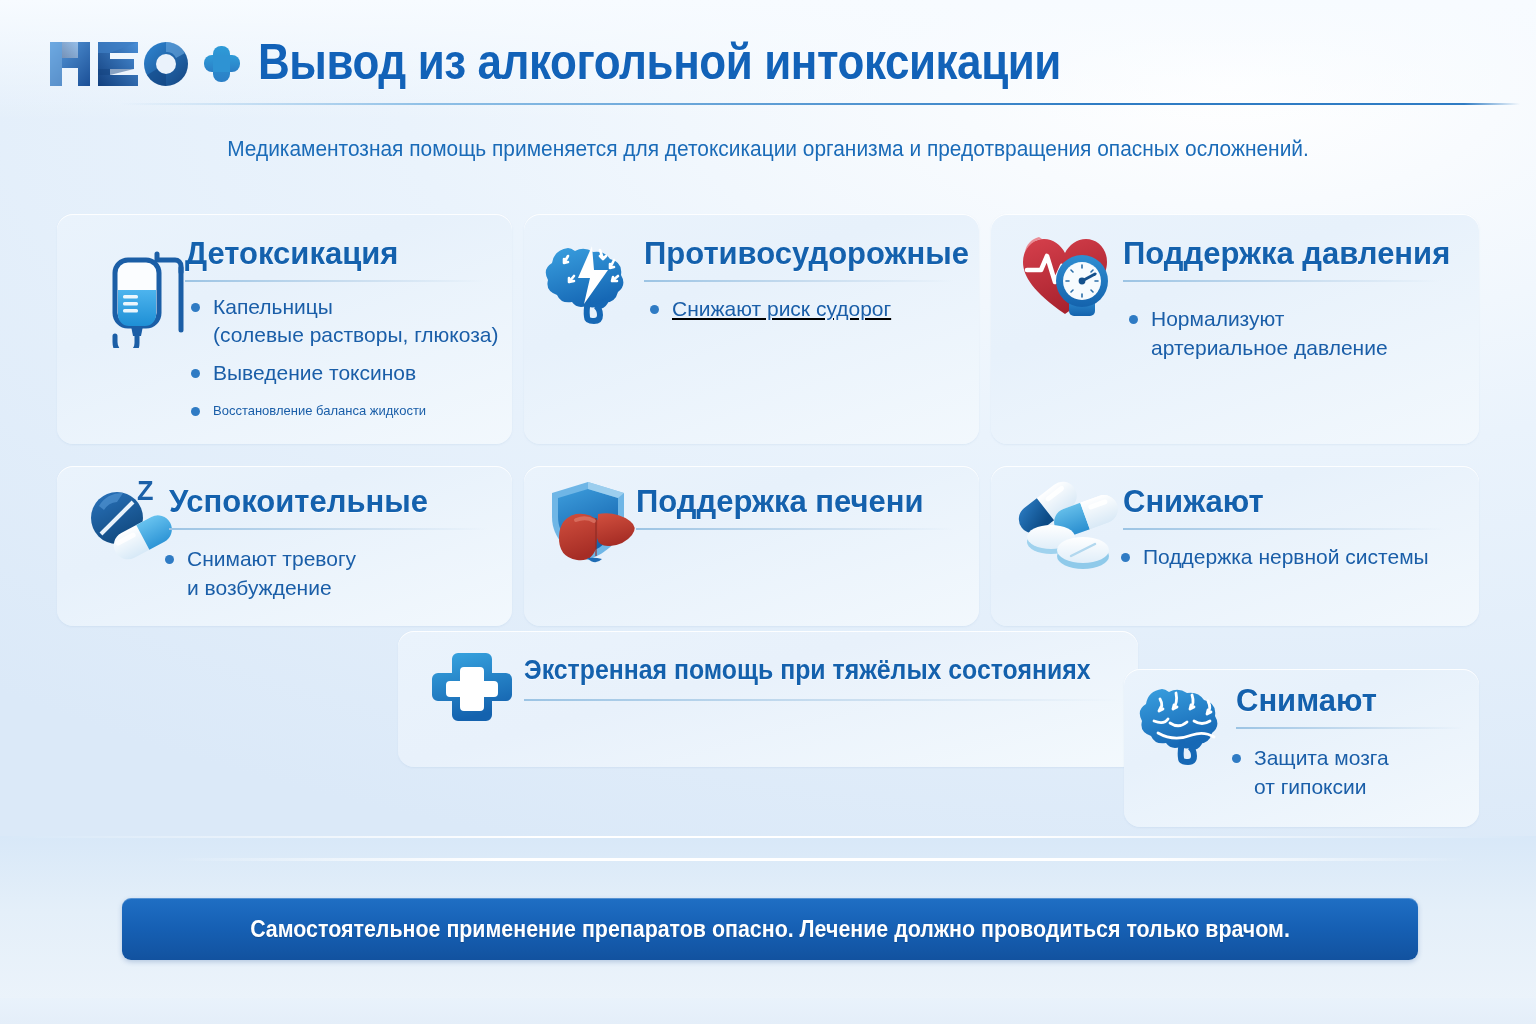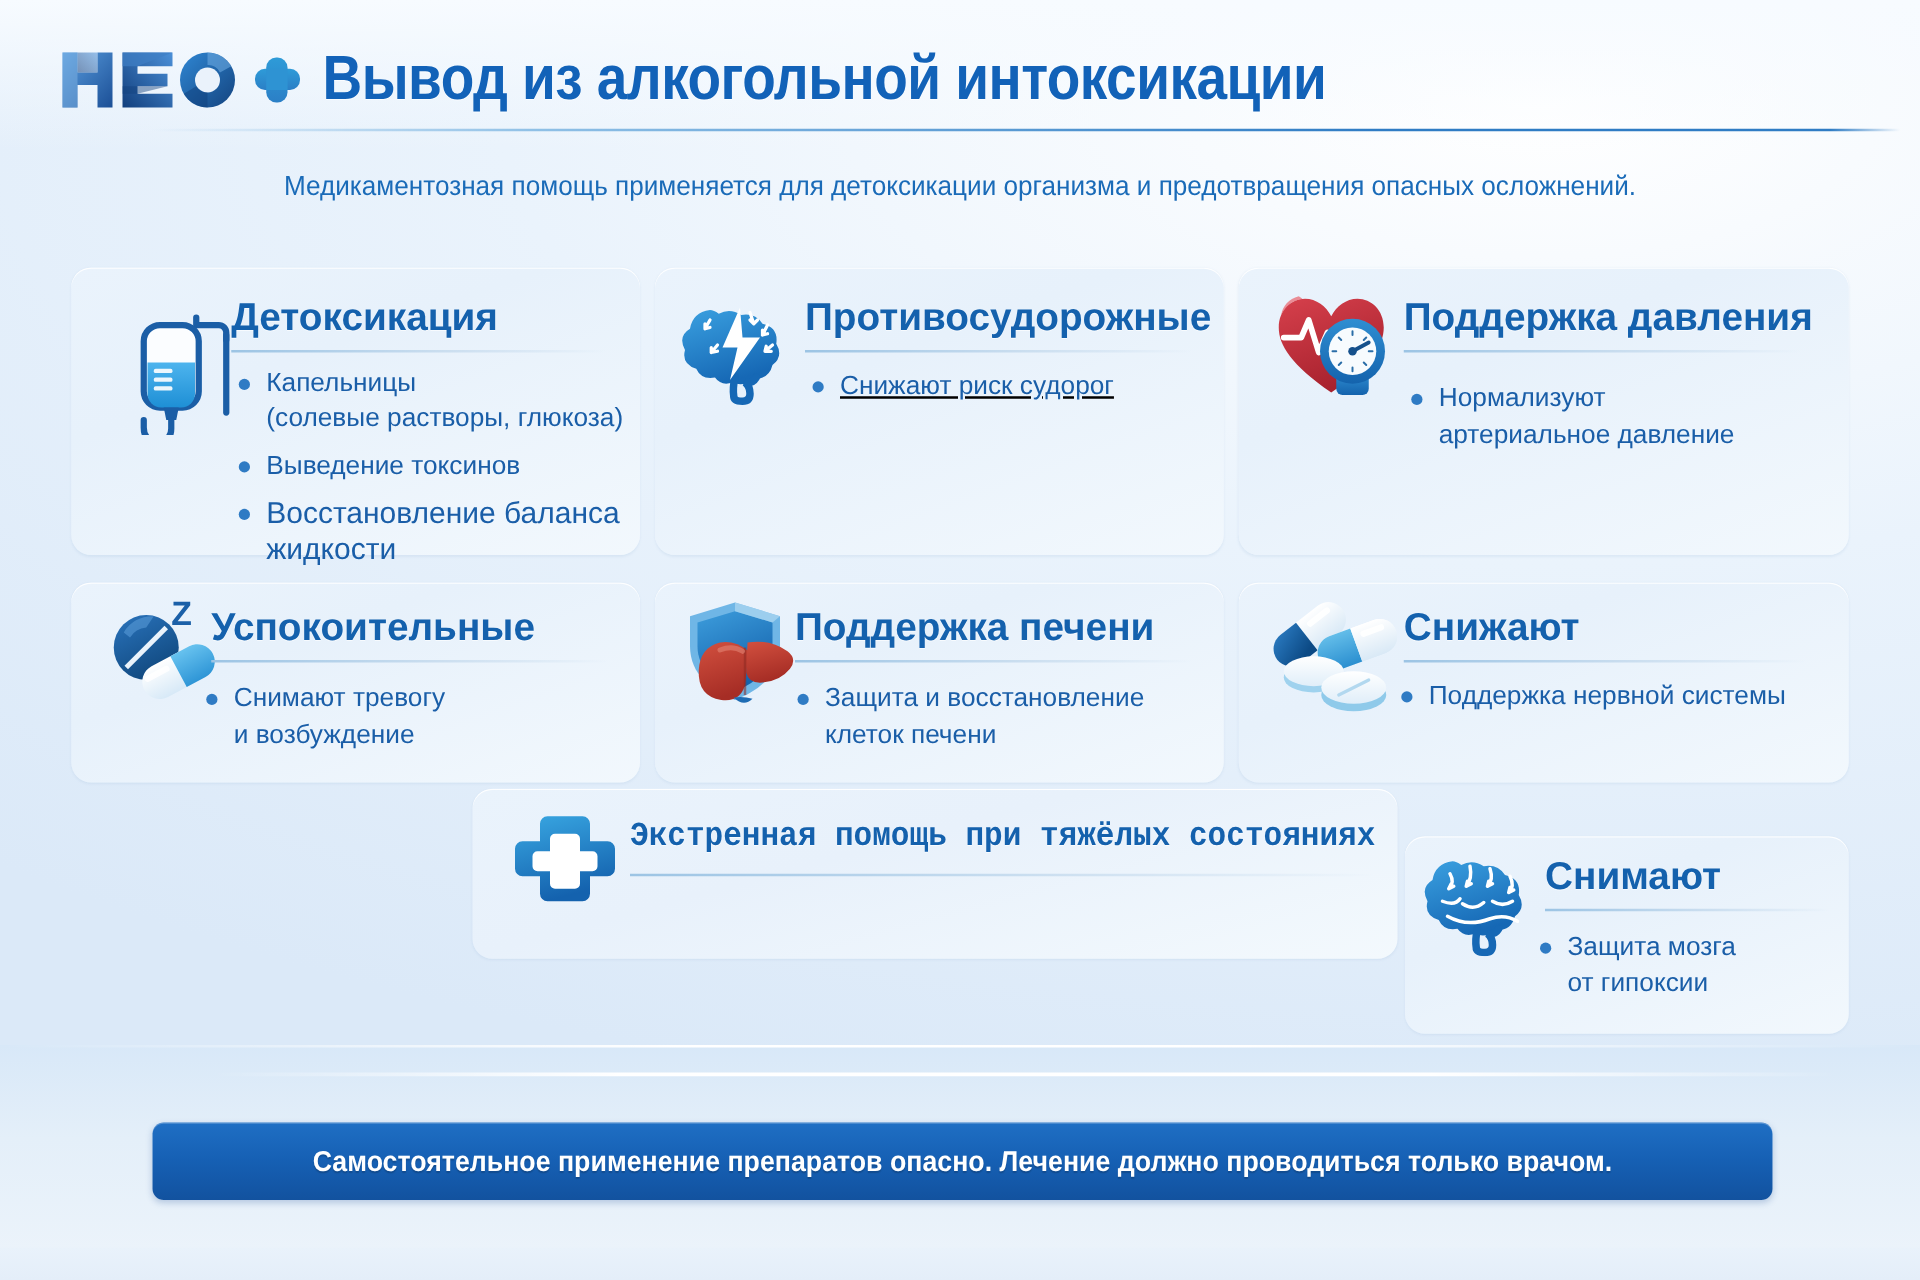--- a/index.html
+++ b/index.html
@@ -106,25 +106,24 @@
     width:9px;height:9px;border-radius:50%;
     background:#2f7bc4;
   }
   .bullets li.nobul{padding-left:26px;}
   .bullets li.nobul:before{display:none;}
 
   .icon{position:absolute;}
 
   
   .emergency{
-    position:absolute;left:378px;top:631px;width:740px;height:136px;
+    position:absolute;left:398px;top:631px;width:740px;height:136px;
     border-radius:16px;
     background:linear-gradient(165deg,#eaf3fc 0%, #e8f1fb 40%, #f3f9fd 100%);
     box-shadow:inset 0 1px 0 rgba(255,255,255,.9), 0 1px 2px rgba(120,160,200,.13);
-    font-family:Liberation Mono, monospace;
   }
   .emergency-title{
     position:absolute;left:126px;top:24px;
     font-size:27px;font-weight:bold;color:#1461ad;
     transform:scaleX(0.92);transform-origin:left center;
     white-space:nowrap;
     text-shadow:0 1px 0 rgba(255,255,255,.65);
   }
   .emergency-rule{
     position:absolute;left:126px;top:68px;width:596px;height:2px;
@@ -227,21 +226,21 @@
       <path d="M46 88 h12 l-2 10 h-8 z" fill="#1b5ea6"></path>
       <path d="M52 98 v7 q0 10 -11 10 q-11 0 -11 -11 v-6" stroke="#1b5ea6" stroke-width="5" fill="none" stroke-linecap="round"></path>
     </svg>
   </div>
   <div class="card-title" style="left:128px;top:22px;">Детоксикация</div>
   <div class="title-rule" style="left:128px;top:66px;width:300px;"></div>
   <ul class="bullets" style="left:130px;top:78px;width:320px;">
     <li>Капельницы</li>
     <li class="nobul" style="margin-top:-10px;">(солевые растворы, глюкоза)</li>
     <li>Выведение токсинов</li>
-    <li style="font-size:24px;">Восстановление баланса жидкости</li>
+    <li style="font-size:13px;">Восстановление баланса жидкости</li>
   </ul>
 </div>
 
 <div class="card" style="left:524px;top:200px;width:455px;height:230px;">
   <div class="icon" style="left:20px;top:20px;">
     <svg width="100" height="90" viewBox="0 0 100 90" xmlns="http://www.w3.org/2000/svg">
       <defs>
         <linearGradient id="brG1" x1="0" y1="0" x2="0.4" y2="1">
           <stop offset="0" stop-color="#3aa0e0"></stop>
             <stop offset="1" stop-color="#1668b5"></stop>
@@ -355,24 +354,20 @@
       <path d="M48 8 L84 19 l-6 5 L48 15 Z" fill="#a8d4f0" opacity=".8"></path>
       <path d="M36 40 q-16 4 -17 22 q-1 21 18 24 q15 2 19 -12 l3 -27 q-11 -9 -23 -7 z" fill="url(#livG)"></path>
       <path d="M58 40 q18 -3 32 7 q8 6 2 14 q-8 10 -22 11 q-11 1 -13 -8 z" fill="url(#livG)"></path>
       <path d="M56 44 v38" stroke="#8e2a23" stroke-width="2" opacity=".55"></path>
       <path d="M36 46 q10 -4 18 1" stroke="#e68b7a" stroke-width="4" fill="none" opacity=".55" stroke-linecap="round"></path>
       <path d="M47 84 q8 8 15 1 q-7 -2 -15 -1 z" fill="#1e6cb4"></path>
     </svg>
   </div>
   <div class="card-title" style="left:112px;top:18px;">Поддержка печени</div>
   <div class="title-rule" style="left:112px;top:62px;width:318px;"></div>
-  <ul class="bullets" style="left:110px;top:78px;width:340px;">
-    <li>Защита и восстановление
-клеток печени</li>
-  </ul>
 </div>
 
 <div class="card" style="left:991px;top:452px;width:488px;height:160px;">
   <div class="icon" style="left:8px;top:6px;">
     <svg width="130" height="105" viewBox="0 0 130 105" xmlns="http://www.w3.org/2000/svg">
       <defs>
         <linearGradient id="vCapDark" x1="0" y1="0" x2="0.4" y2="1">
           <stop offset="0" stop-color="#2b7cc3"></stop>
             <stop offset="1" stop-color="#0c4a85"></stop>
         </linearGradient>

